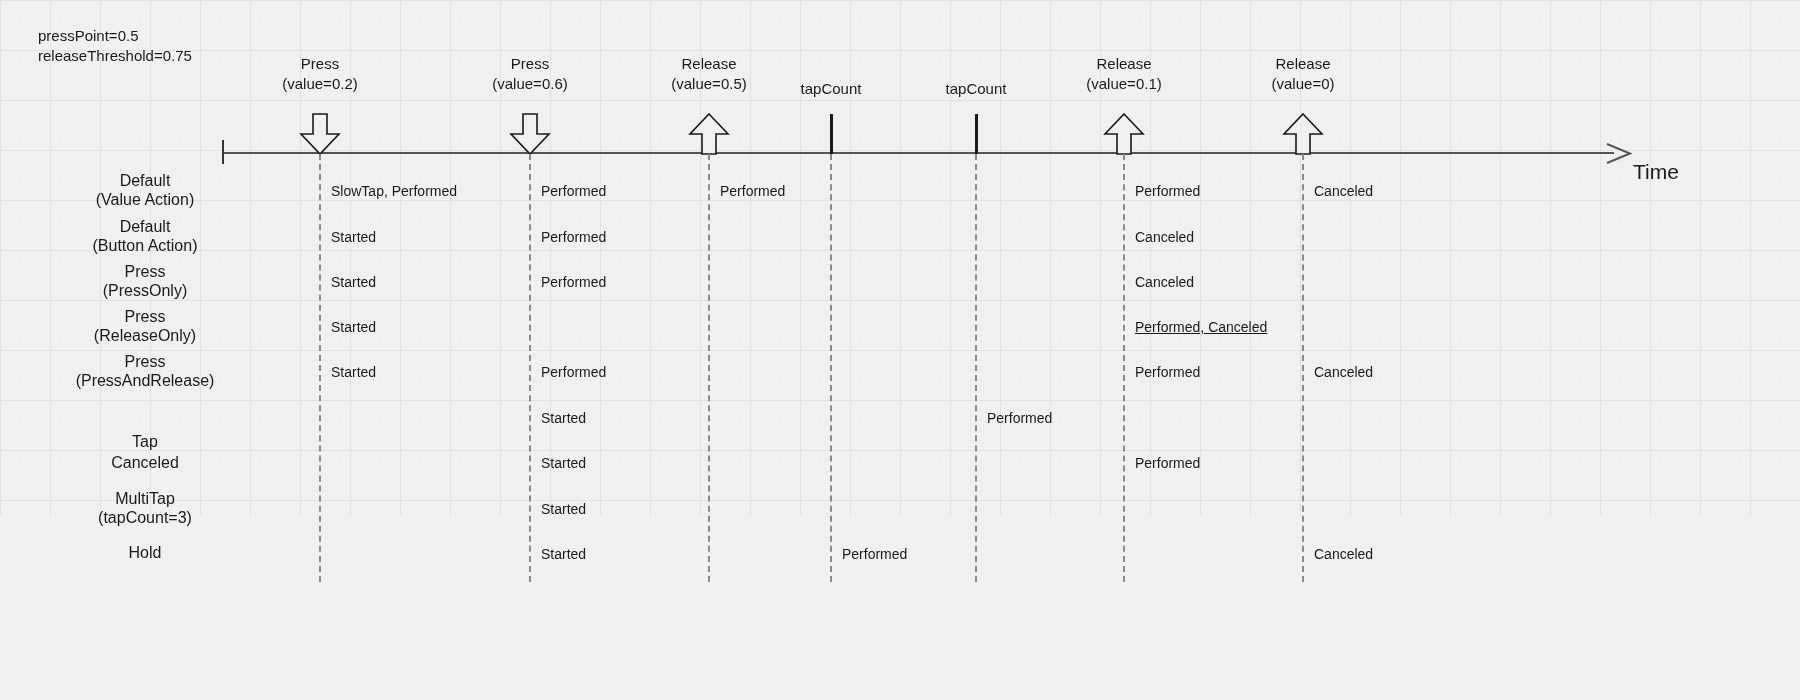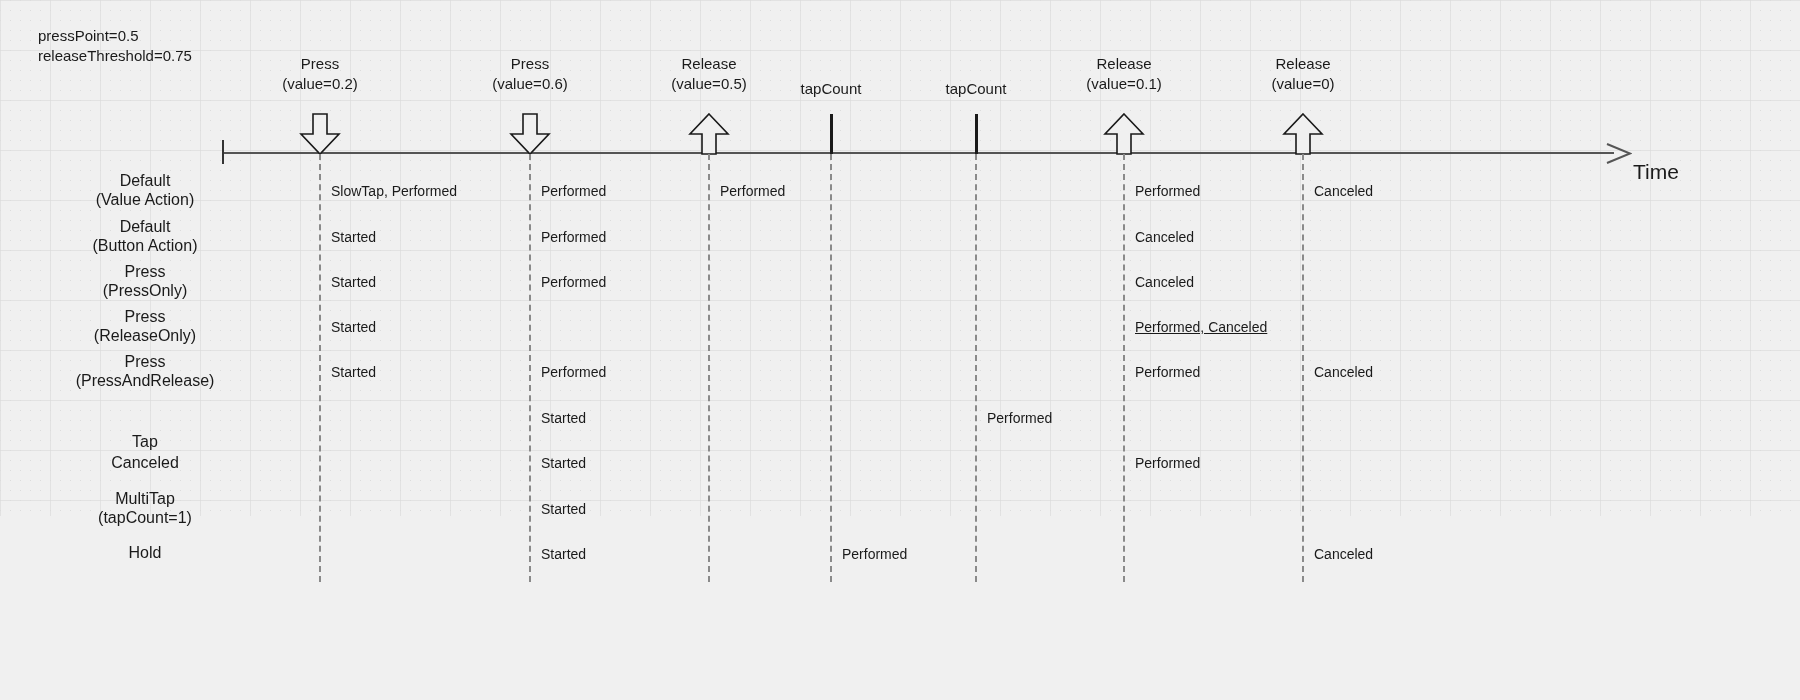--- a/index.html
+++ b/index.html
@@ -243,21 +243,21 @@
       <div class="cell" style="left: 541px; top: 364px;">Performed</div>
       <div class="cell" style="left: 1135px; top: 364px;">Performed</div>
       <div class="cell" style="left: 1314px; top: 364px;">Canceled</div>
       <div class="row-label" style="top: 407.5px; margin-top: 24px;">Tap</div>
       <div class="cell" style="left: 541px; top: 410px;">Started</div>
       <div class="cell" style="left: 987px; top: 410px;">Performed</div>
       <div class="row-label" style="top: 452.5px;">Canceled</div>
       <div class="cell" style="left: 541px; top: 455px;">Started</div>
       <div class="cell" style="left: 1135px; top: 455px;">Performed</div>
       <div class="row-label" style="top: 489px;">MultiTap
-(tapCount=1)</div>
+(tapCount=3)</div>
       <div class="cell" style="left: 541px; top: 501px;">Started</div>
       <div class="row-label" style="top: 543px; text-align: center;">Hold</div>
       <div class="cell" style="left: 541px; top: 546px;">Started</div>
       <div class="cell" style="left: 842px; top: 546px;">Performed</div>
       <div class="cell" style="left: 1314px; top: 546px;">Canceled</div>
     </div>
 
 </div>
 
 </body></html>

